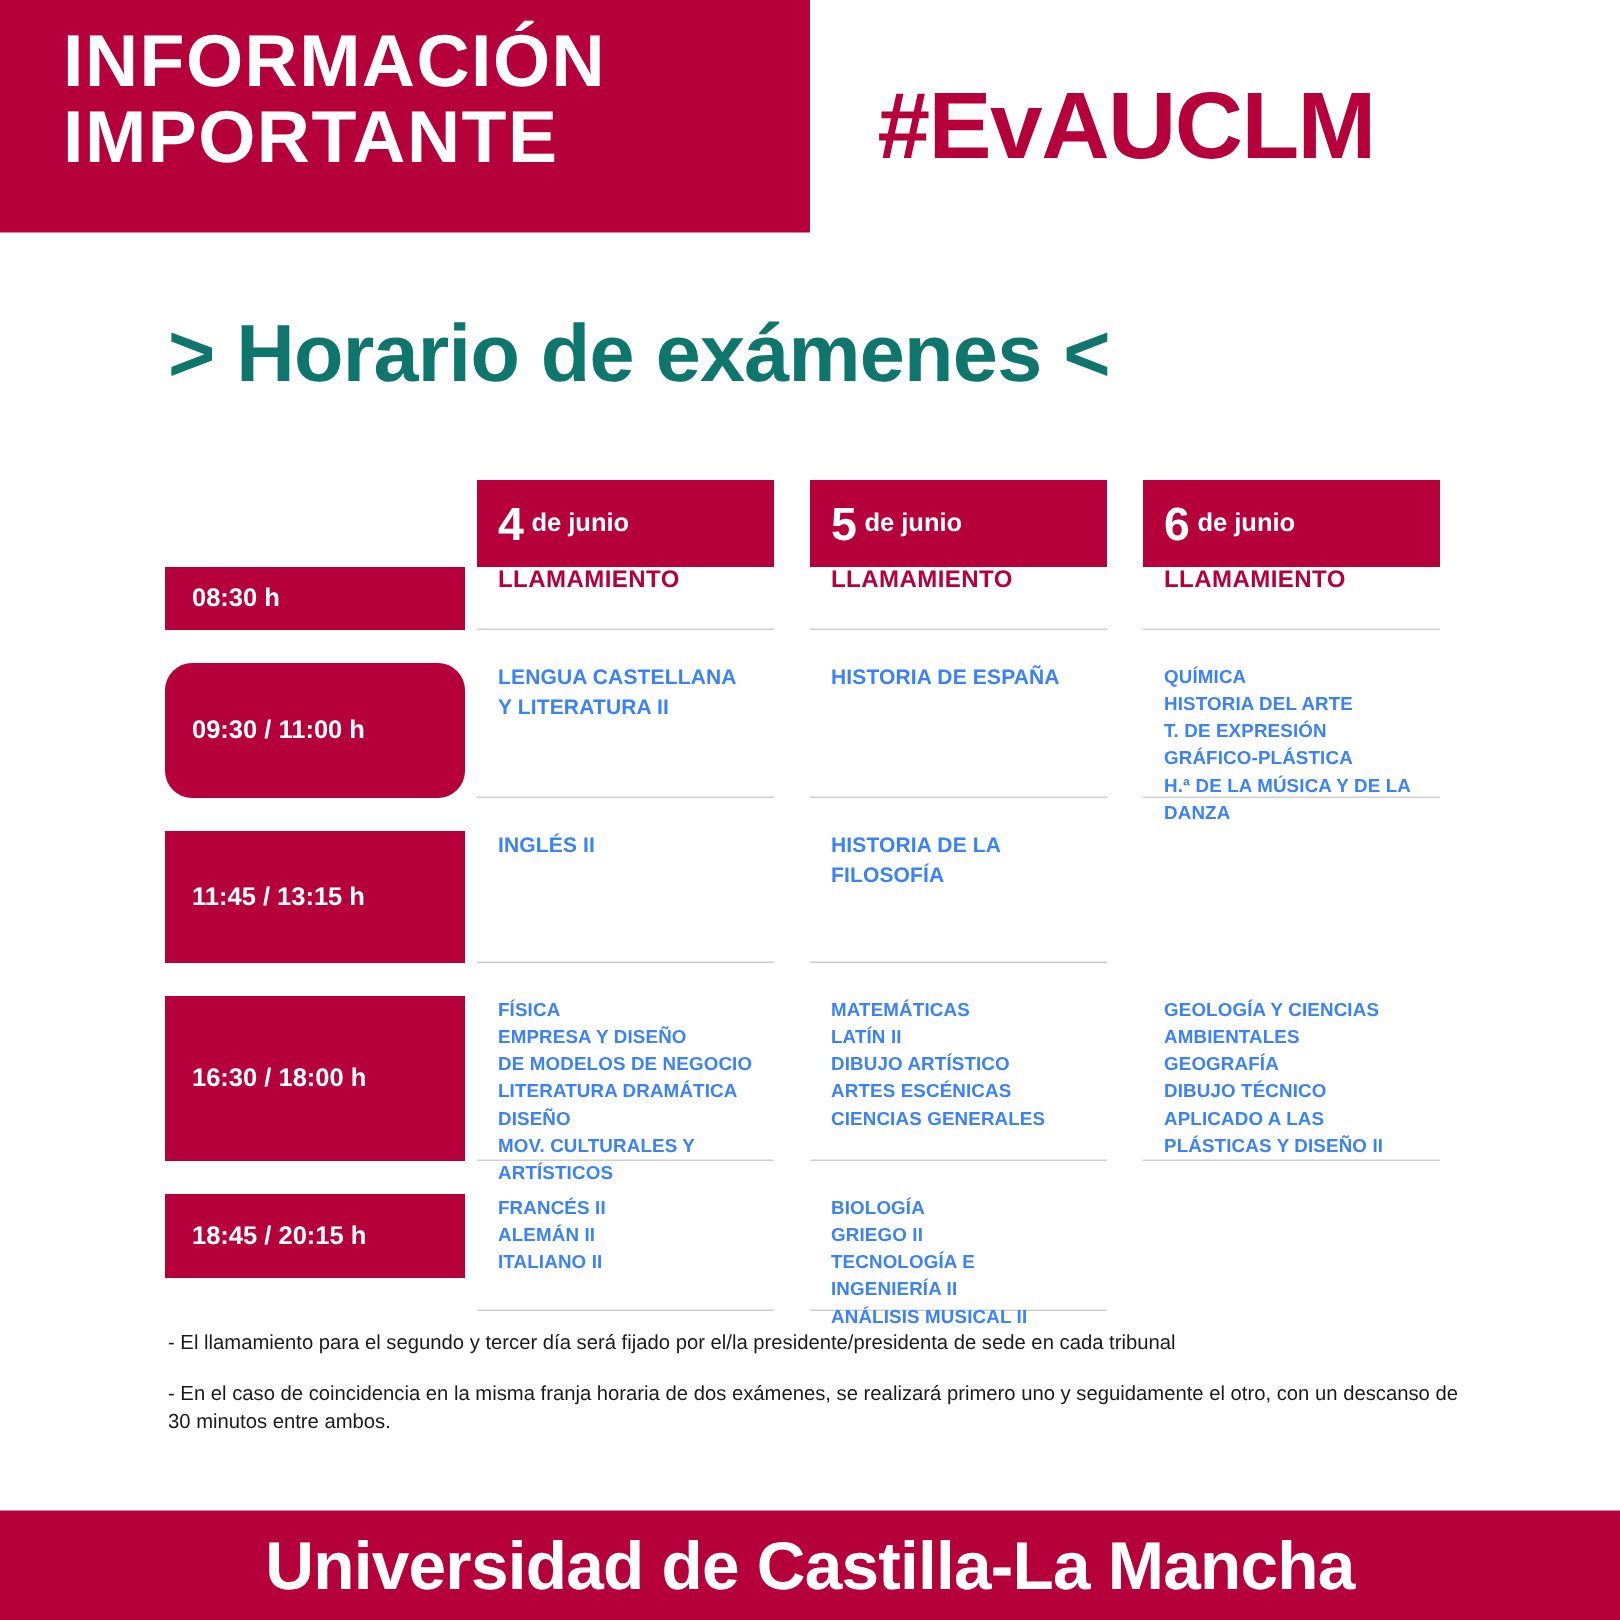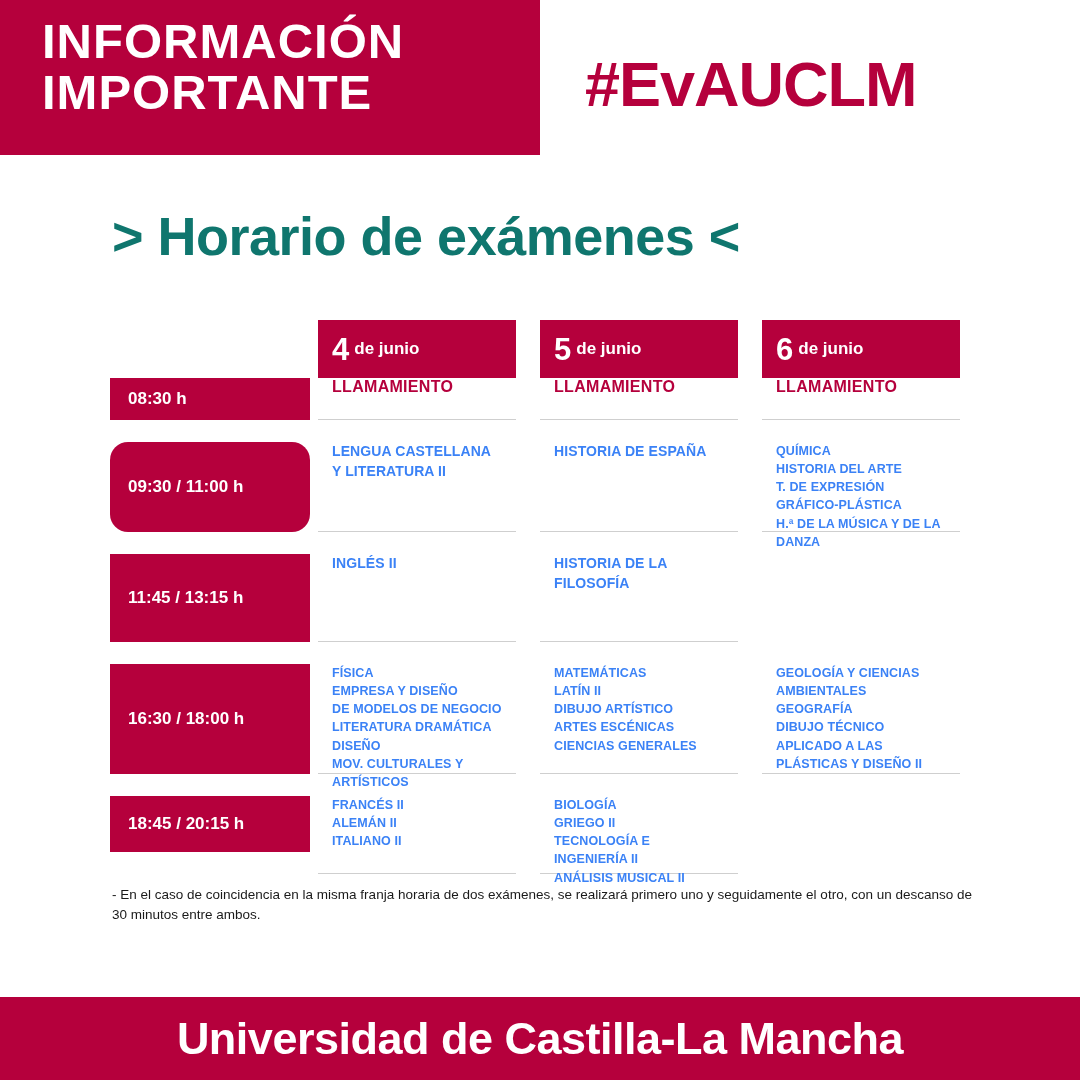--- a/index.html
+++ b/index.html
@@ -182,21 +182,21 @@
     line-height: 1.45;
     margin-bottom: 14px;
   }
 
   
   .footer {
     position: absolute;
     left: 0;
     bottom: 0;
     width: 1080px;
-    height: 83px;
+    height: 73px;
     background: #b5003c;
     display: flex;
     align-items: center;
     justify-content: center;
     text-align: center;
   }
   .footer-text {
     color: #ffffff;
     font-size: 45px;
     font-weight: bold;
@@ -316,18 +316,19 @@
 ANÁLISIS MUSICAL II</div>
     </div>
     <div class="day-cell" style="border-bottom:none;">
       <div class="subject-list"></div>
     </div>
   </div>
 
 </div>
 
 <div class="notes">
+  <div class="note">- El llamamiento para el segundo y tercer día será fijado por el/la presidente/presidenta de sede en cada tribunal</div>
   <div class="note">- En el caso de coincidencia en la misma franja horaria de dos exámenes, se realizará primero uno y seguidamente el otro, con un descanso de 30 minutos entre ambos.</div>
 </div>
 
 <div class="footer">
   <div class="footer-text">Universidad de Castilla-La Mancha</div>
 </div>
 
 </body></html>

